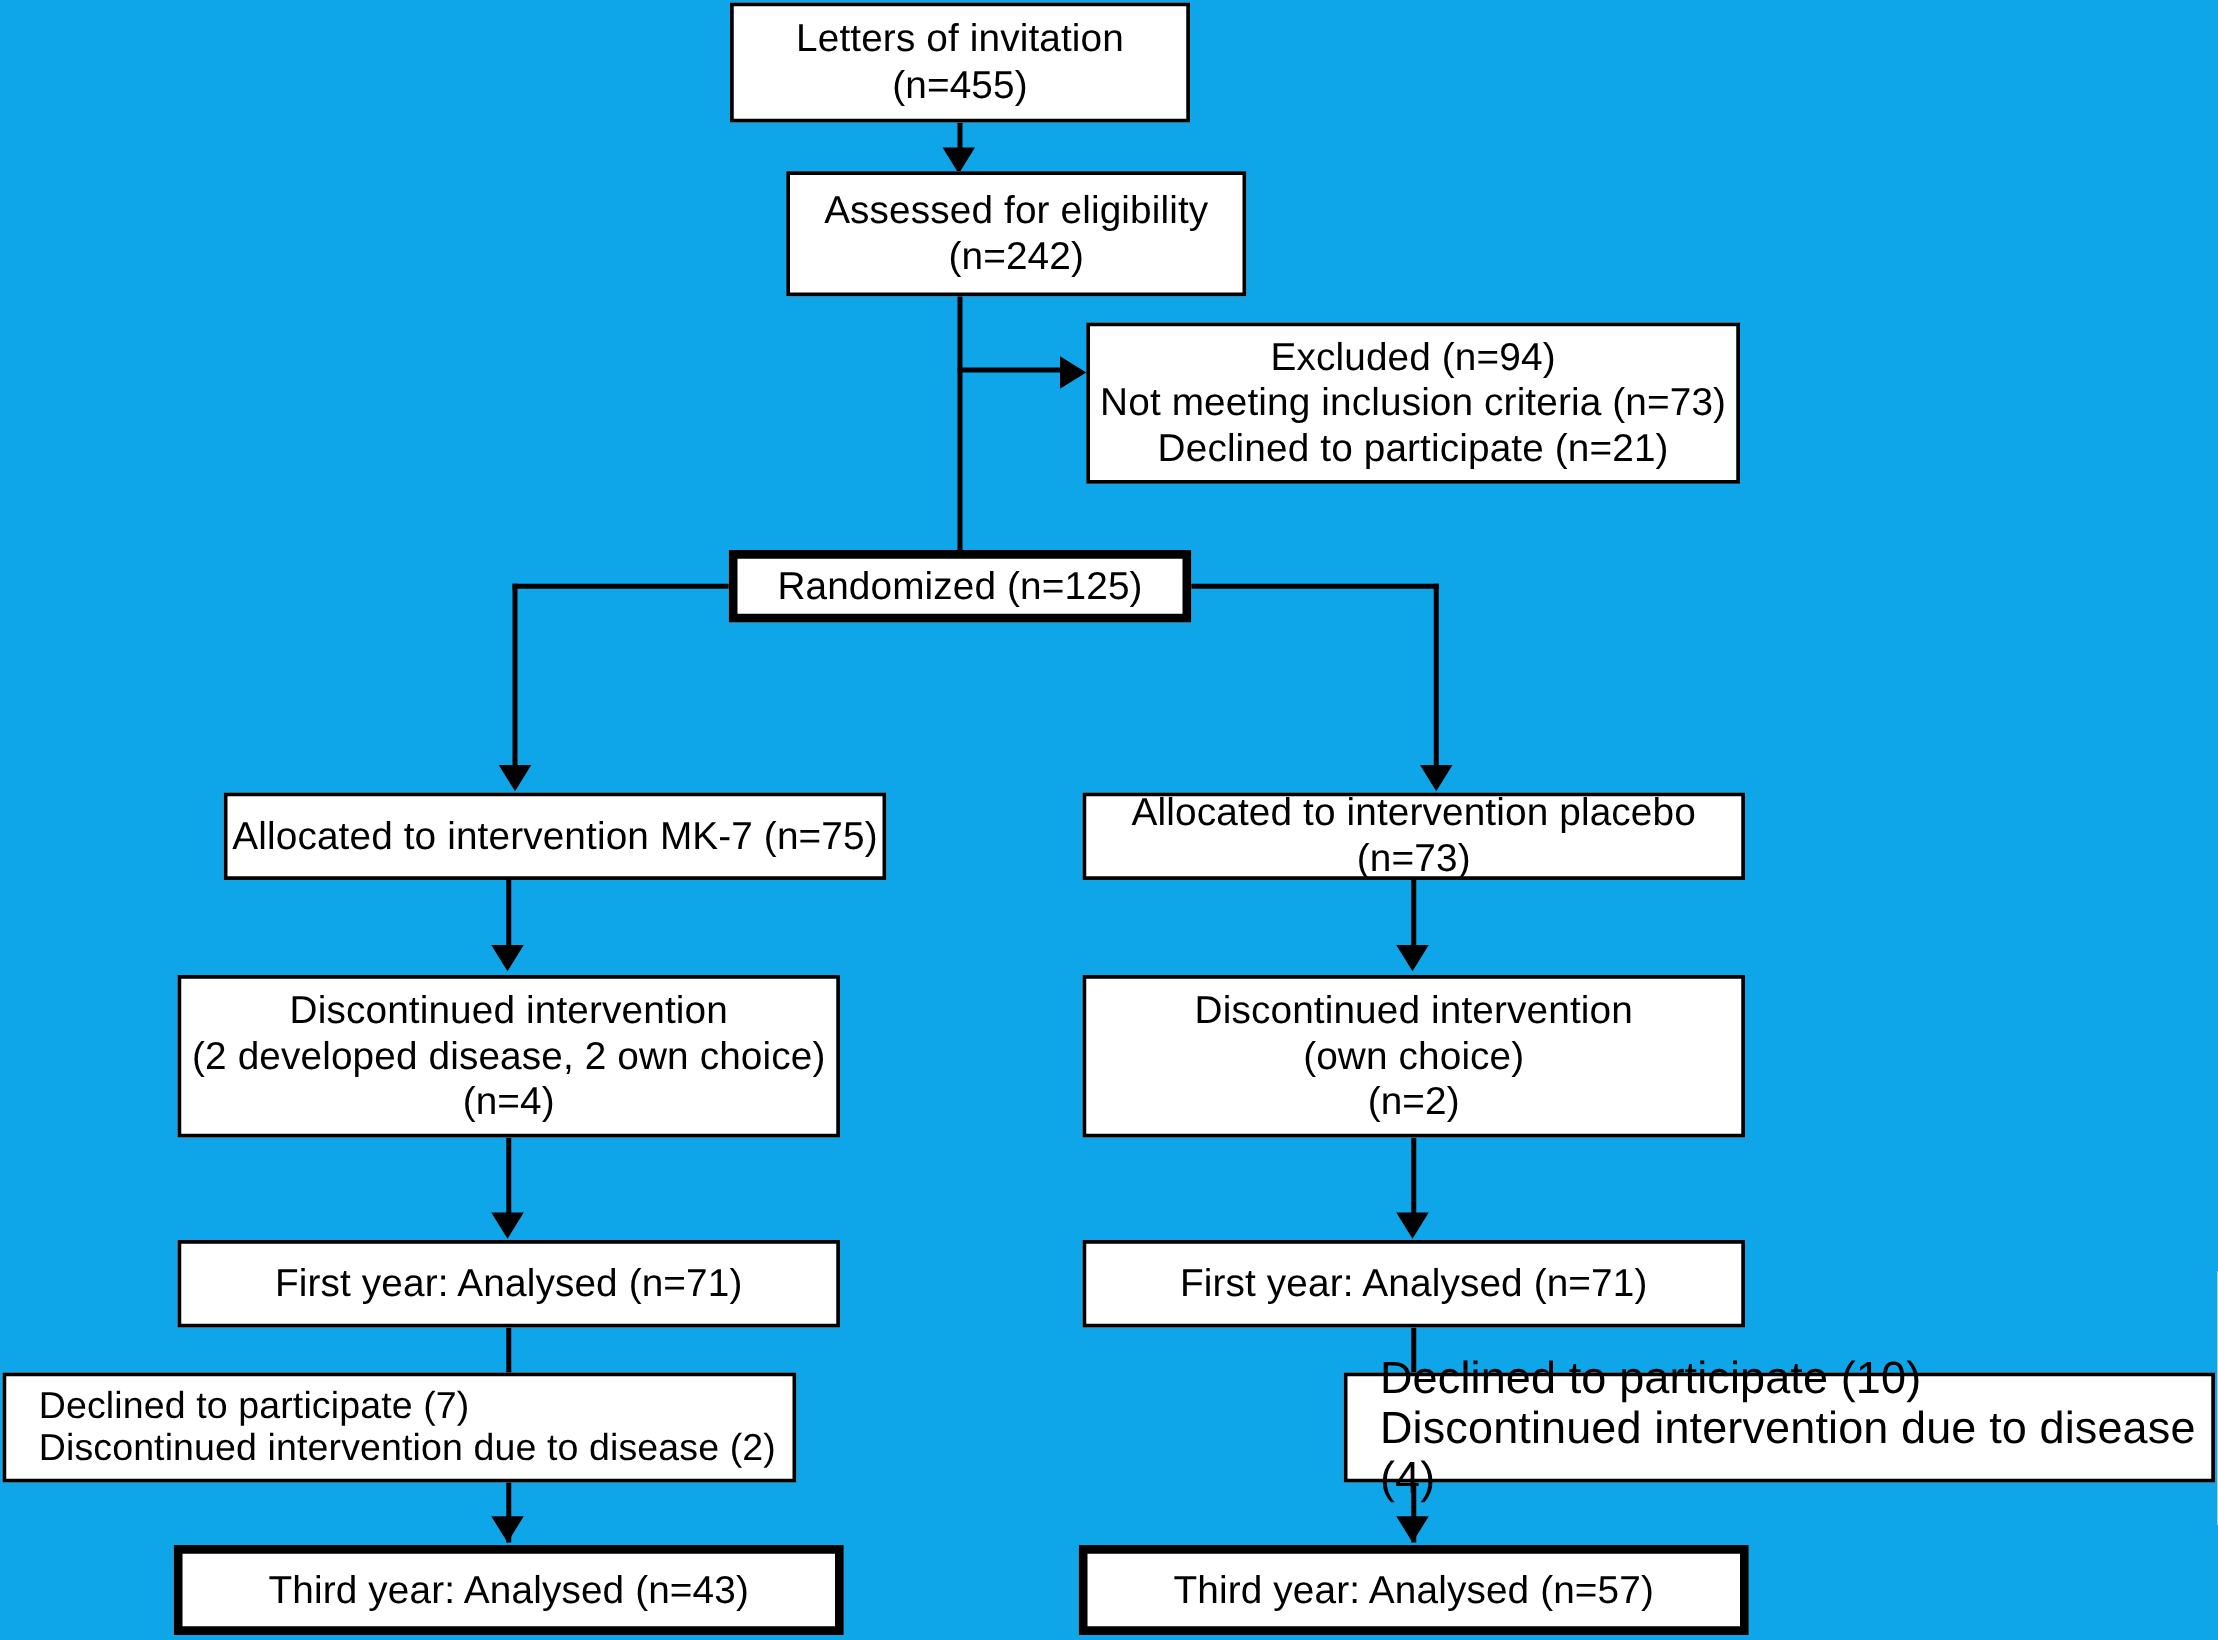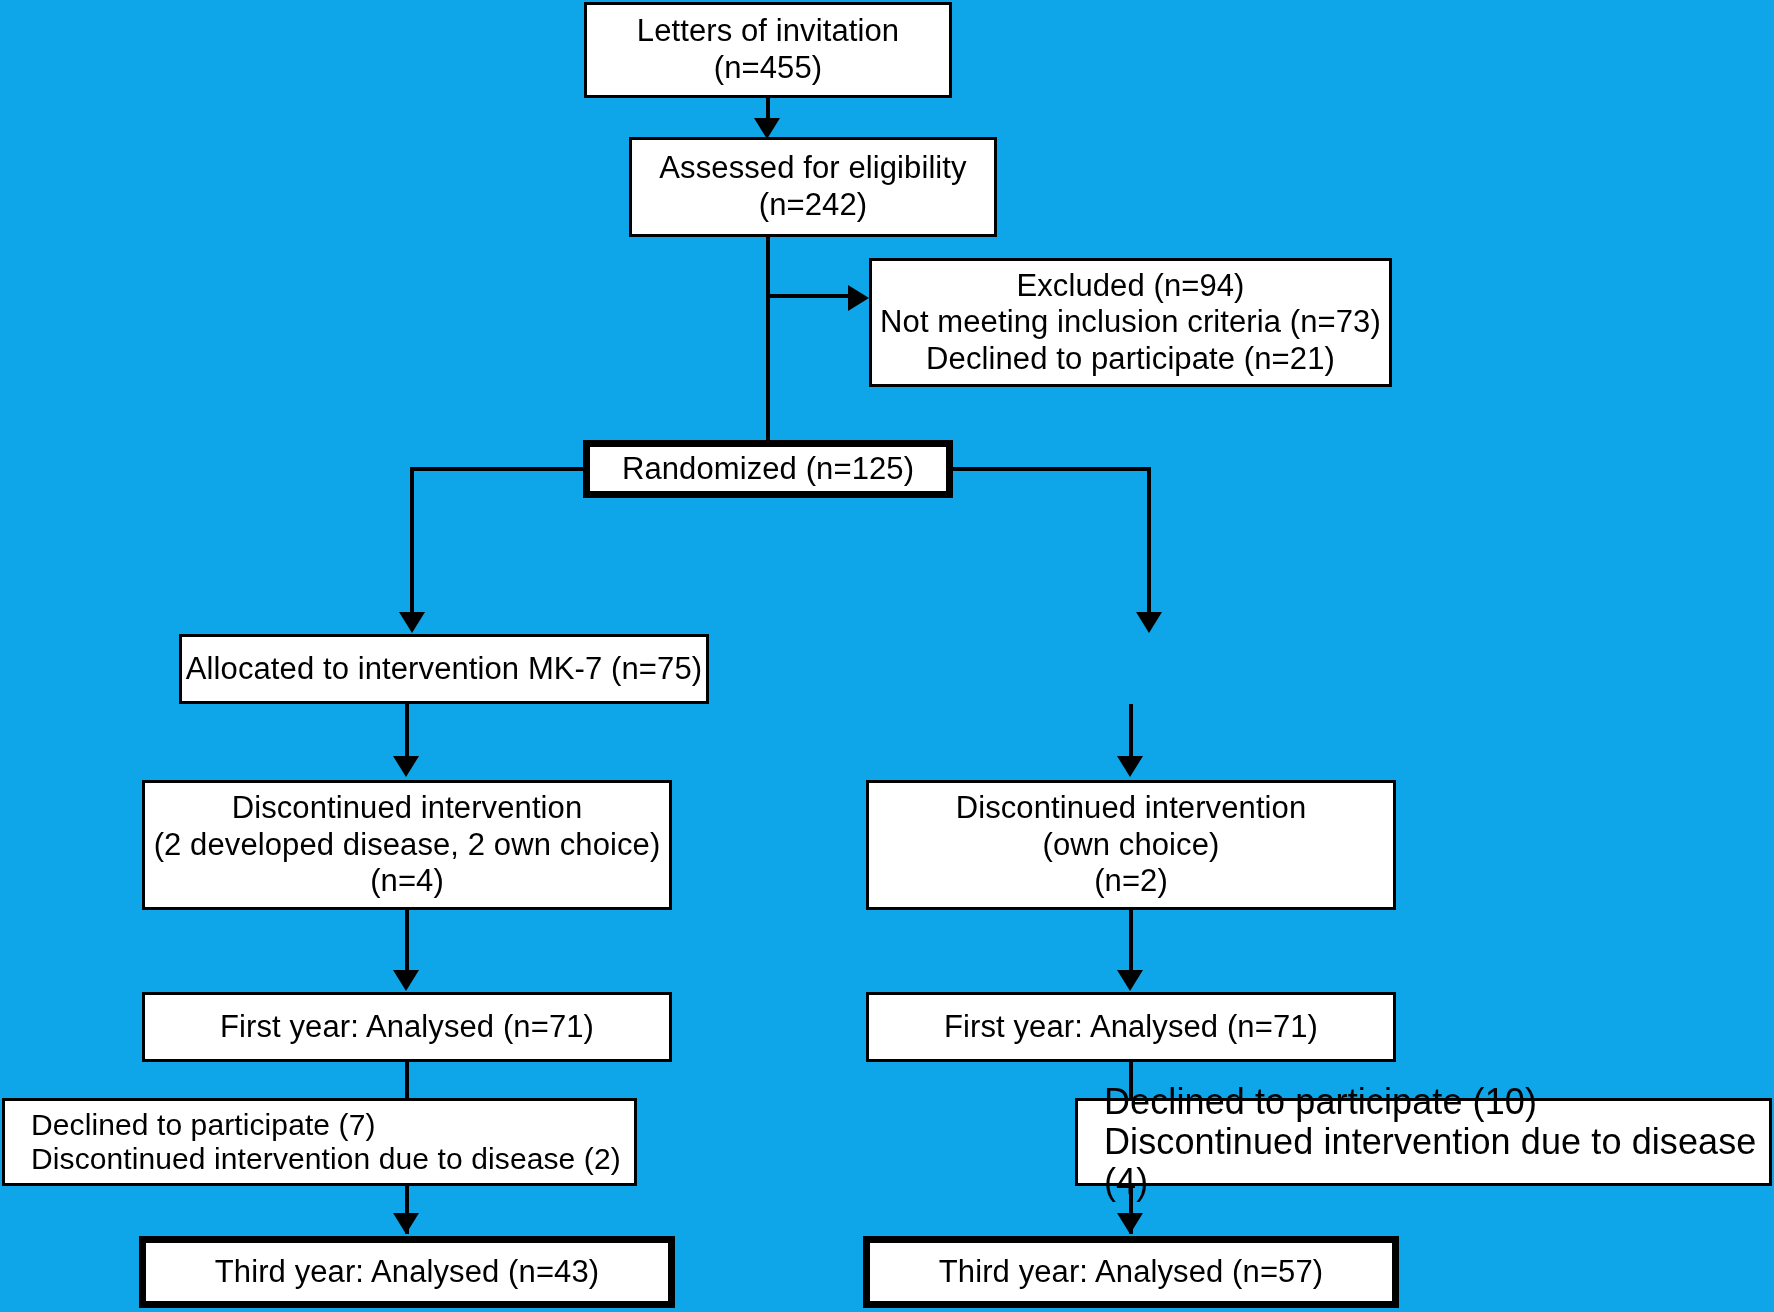--- a/index.html
+++ b/index.html
@@ -91,20 +91,21 @@
   <div class="hline" style="left:410px; top:467px; width:175px;"></div>
   <div class="vline" style="left:410px; top:467px; height:152px;"></div>
   <div class="arrowhead" style="left:399px; top:612px;"></div>
 
   <div class="hline" style="left:951px; top:467px; width:200px;"></div>
   <div class="vline" style="left:1147px; top:467px; height:152px;"></div>
   <div class="arrowhead" style="left:1136px; top:612px;"></div>
 
   <div class="box" style="left:142px; top:634px; width:530px; height:70px;margin-left:37px;">Allocated to intervention MK-7 (n=75)</div>
 
+  <div class="box" style="left:866px; top:634px; width:530px; height:70px;">Allocated to intervention placebo (n=73)</div>
 
   <div class="vline" style="left:405px; top:704px; height:58px;"></div>
   <div class="arrowhead" style="left:393px; top:756px;"></div>
 
   <div class="vline" style="left:1129px; top:704px; height:58px;"></div>
   <div class="arrowhead" style="left:1117px; top:756px;"></div>
 
   <div class="box" style="left:142px; top:780px; width:530px; height:130px;">Discontinued intervention
 (2 developed disease, 2 own choice)
 (n=4)</div>

